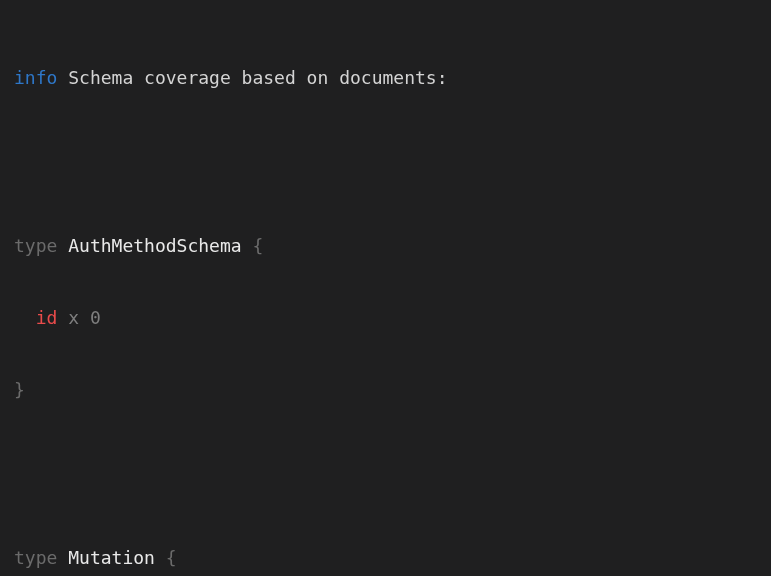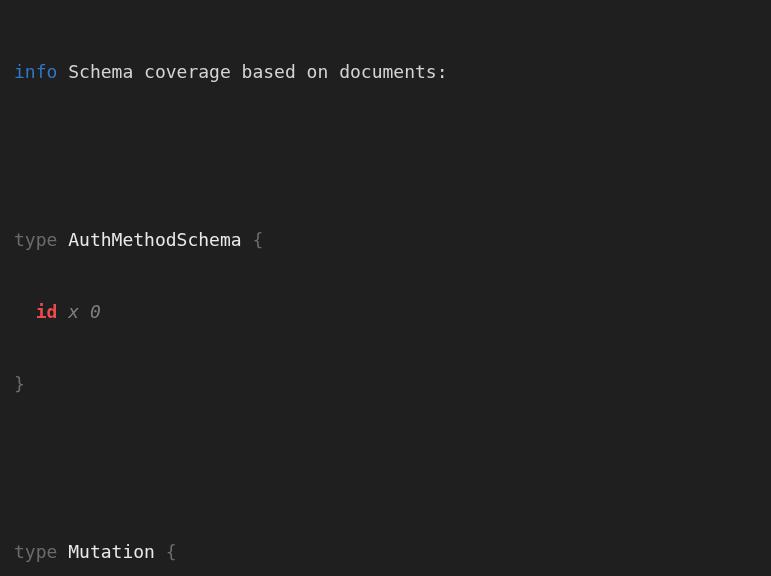--- a/index.html
+++ b/index.html
@@ -1,36 +1,36 @@
 <!DOCTYPE html>
 <html style="--background: #1f1f20; --info: #2e77c8; --text: #d4d4d4; --type-name: #e9e9e9; --field-covered: #e9e9e9; --field-uncovered: #ea4b4b; --punctuation: #6b6b6b; --count: #7e7e7e;"><head>
 <meta charset="utf-8">
 <style>
   html,body{margin:0;padding:0;background:#1f1f20;}
   .terminal{
     position:relative;
     width:771px;height:576px;
     box-sizing:border-box;
     background:var(--background,#1f1f20);
-    padding:12px 8px 6px 14px;
+    padding:18px 8px 6px 14px;
     font-family:"DejaVu Sans Mono","Liberation Mono",monospace;
     font-size:18px;
     line-height:24px;
     white-space:pre;
     overflow:hidden;
   }
   .line{height:24px;}
   .field{padding-left:2ch;}
   .t-info{color:var(--info,#2e77c8);}
   .t-text{color:var(--text,#d4d4d4);}
   .t-kw{color:var(--punctuation,#6b6b6b);}
   .t-name{color:var(--type-name,#e9e9e9);font-weight:normal;}
-  .t-field{font-weight:bold;}
+  .t-field{font-weight:normal;}
   .t-field[data-state="uncovered"]{color:var(--field-uncovered,#ea4b4b);}
-  .t-count{color:var(--count,#7e7e7e);font-style:italic;}
+  .t-count{color:var(--count,#7e7e7e);}
 </style>
 </head>
 <body>
 
 <div class="terminal">
   <div class="line"><span class="t-info">info</span> <span class="t-text">Schema coverage based on documents:</span></div>
   <div class="line"></div>
 
   <div class="line"><span class="t-kw">type</span> <span class="t-name">AuthMethodSchema</span> <span class="t-kw">{</span></div>
   <div class="line field"><span class="t-field" data-state="uncovered">id</span> <span class="t-count"><span>x</span> <span>0</span></span></div>

